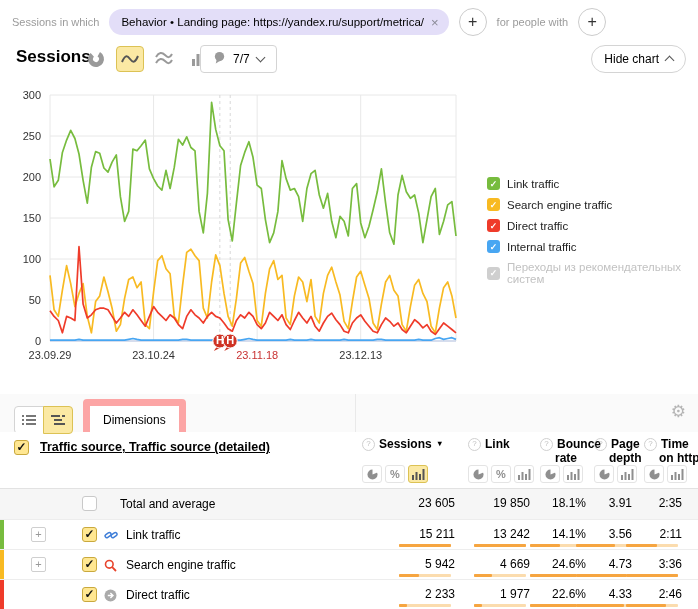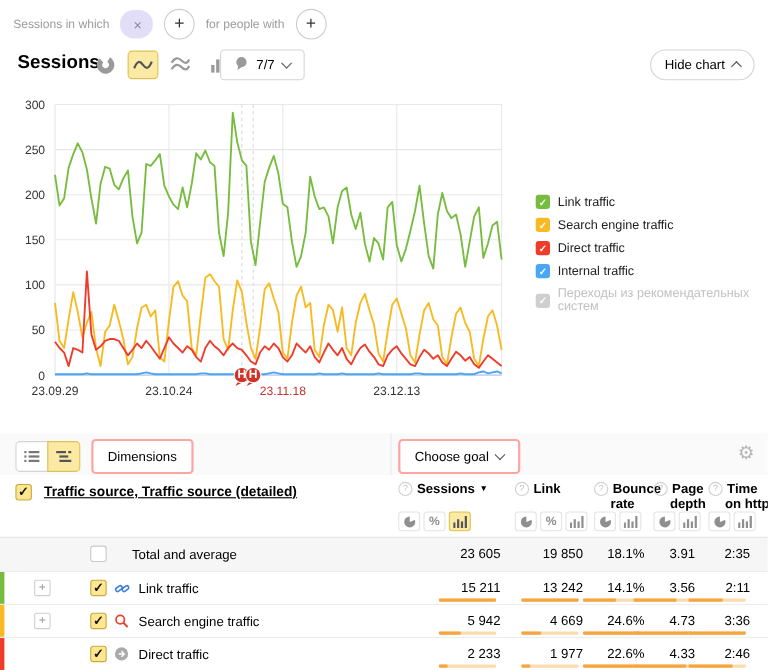--- a/index.html
+++ b/index.html
@@ -14,21 +14,21 @@
   .plusbtn{width:26px;height:26px;border:1px solid #cccccc;border-radius:50%;background:#fff;
         display:inline-flex;align-items:center;justify-content:center;font-size:16px;color:#333;cursor:pointer;}
   
   #chart-title{position:absolute;left:16px;top:47px;font-size:17px;font-weight:bold;}
   #chart-type-icons{position:absolute;left:82px;top:46px;display:flex;align-items:center;gap:6px;}
   .iconbtn{width:26px;height:24px;border-radius:4px;display:inline-flex;align-items:center;
         justify-content:center;color:#9a9a9a;cursor:pointer;border:1px solid transparent;}
   .iconbtn.sel{background:#fbe9a4;border-color:#dcc254;color:#555;}
   .pillbtn{border:1px solid #d4d4d4;border-radius:14px;height:26px;padding:0 12px;background:#fff;
         display:inline-flex;align-items:center;gap:7px;font-size:12px;cursor:pointer;}
-  .btn{border:2px solid #fca5a5;border-radius:4px;height:28px;padding:0 13px;background:#fff;
+  .btn{border:7px solid #fca5a5;border-radius:4px;height:28px;padding:0 13px;background:#fff;
         display:inline-flex;align-items:center;gap:7px;font-size:12px;cursor:pointer;}
   #segments-btn{position:absolute;left:200px;top:45px;}
   #hide-chart{position:absolute;right:12px;top:45px;}
   .chev-up{width:6px;height:6px;border-top:1.5px solid #555;border-right:1.5px solid #555;
         transform:rotate(-45deg);display:inline-block;margin-top:3px;}
   .chev-down{width:6px;height:6px;border-right:1.5px solid #555;border-bottom:1.5px solid #555;
         transform:rotate(45deg);display:inline-block;margin-top:-3px;}
   
   #chart-svg{position:absolute;left:0;top:85px;}
   #chart-svg text{font-family:"Liberation Sans",sans-serif;font-size:11px;}
@@ -81,20 +81,21 @@
   .val{position:absolute;top:7px;font-size:12px;text-align:right;width:75px;}
   .track{position:absolute;top:24px;height:3px;width:52px;background:#fbdcae;border-radius:1px;}
   .fill{height:3px;background:#f6a540;border-radius:1px;}
 </style>
 </head>
 <body>
 
 <div id="filter-bar">
   <span class="muted">Sessions in which</span>
   <span class="chip">
+    <span>Behavior • Landing page: https://yandex.ru/support/metrica/</span>
     <span class="x">×</span>
   </span>
   <span class="plusbtn">+</span>
   <span class="muted">for people with</span>
   <span class="plusbtn">+</span>
 </div>
 
 <div id="chart-title">Sessions</div>
 <div id="chart-type-icons">
   <span class="iconbtn">
@@ -225,24 +226,20 @@
               <rect x="3" y="9" width="11" height="2"></rect>
             </g>
           </svg>
       </span>
     </span>
     <span class="btn">
       <span>Dimensions</span>
     </span>
   </div>
   <div id="toolbar-right">
-    <span class="btn">
-      <span>Choose goal</span>
-      <span class="chev-down"></span>
-    </span>
   </div>
   <span id="gear">⚙</span>
 </div>
 <div id="vdivider"></div>
 
 <div id="thead">
   <span class="cb on" style="position:absolute;left:14px;top:8px;"></span>
   <span id="dim-title">Traffic source, Traffic source (detailed)</span>
   <div id="col-headers">
       <div class="col-h" style="left: 362px;">

